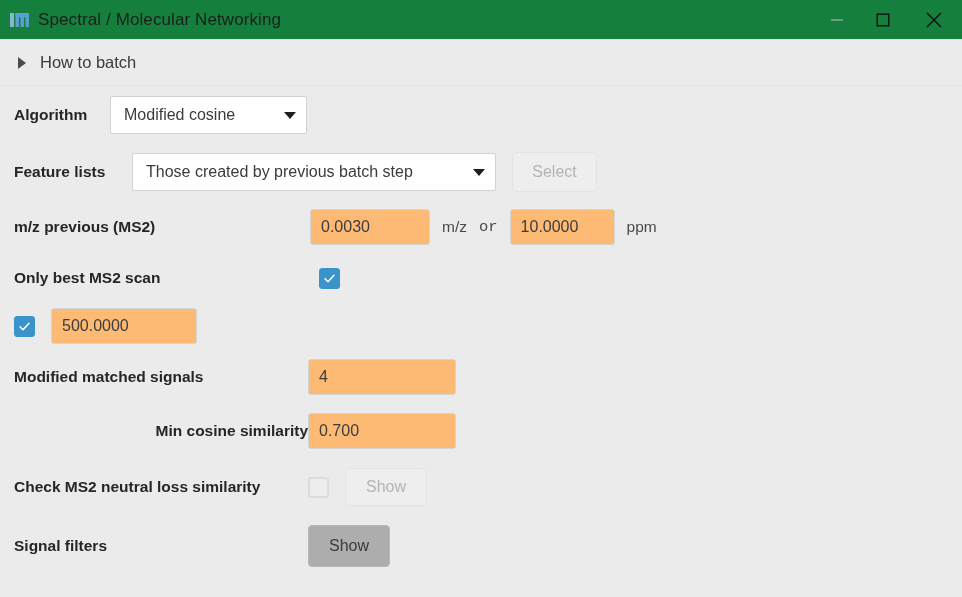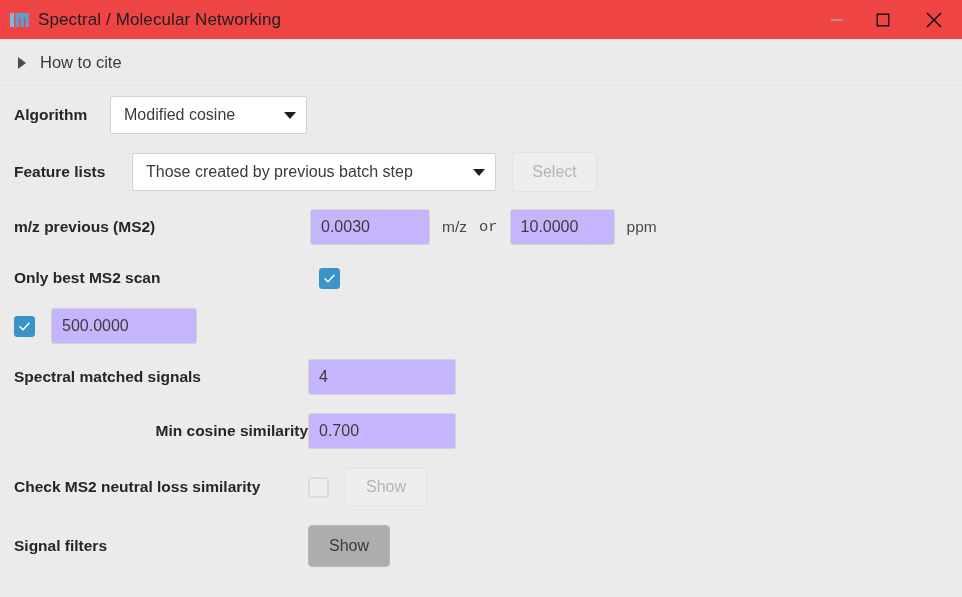--- a/index.html
+++ b/index.html
@@ -14,21 +14,21 @@
     font-family: "Liberation Sans", sans-serif;
     background: #ebebeb;
     color: #2b2b2b;
     -webkit-font-smoothing: antialiased;
   }
 
   
   .titlebar {
     position: relative;
     height: 40px;
-    background: #ef4444;
+    background: #15803d;
     border-bottom: 1px solid #e2e2e2;
     display: flex;
     align-items: center;
   }
 
   .app-icon {
     width: 22px;
     height: 22px;
     margin-left: 9px;
     margin-right: 7px;
@@ -167,21 +167,21 @@
     border-color: #b7b7b7;
     color: #3a3a3a;
   }
 
   .btn.select { width: 85px; }
   .btn.show-disabled { width: 82px; height: 38px; }
   .btn.show-enabled  { width: 82px; height: 42px; }
 
   .field {
     height: 36px;
-    background: #c4b5fd;
+    background: #fdba74;
     border: 1px solid #d4d4d4;
     border-radius: 3px;
     display: flex;
     align-items: center;
     padding: 0 10px;
     font-size: 16px;
     color: #3c3c3c;
     cursor: text;
   }
   .field.mz    { width: 120px; }
@@ -250,21 +250,21 @@
         <line x1="3" y1="3" x2="17" y2="17" stroke-width="1.4"></line>
         <line x1="17" y1="3" x2="3" y2="17" stroke-width="1.4"></line>
       </svg>
     </div>
 
   </div>
 </div>
 
 <div class="cite-bar">
   <span class="cite-arrow"></span>
-  <span class="cite-label">How to cite</span>
+  <span class="cite-label">How to batch</span>
 </div>
 
 <div class="form">
 
   <div class="row tall" style="height:58px;">
     <span class="lbl" style="width:96px;">Algorithm</span>
 
     <div class="combo algorithm">
       <span class="txt">Modified cosine</span>
       <span class="caret"></span>
@@ -319,21 +319,21 @@
         <polyline points="2,6.8 5,9.8 11,3.3" fill="none" stroke="#ffffff" stroke-width="1.5" stroke-linecap="round" stroke-linejoin="round"></polyline>
       </svg>
     </div>
 
     <div class="field delta" style="margin-left:16px;">
       <span>500.0000</span>
     </div>
   </div>
 
   <div class="row" style="height:54px;">
-    <span class="lbl" style="width:294px;">Spectral matched signals</span>
+    <span class="lbl" style="width:294px;">Modified matched signals</span>
 
     <div class="field num">
       <span>4</span>
     </div>
   </div>
 
   <div class="row" style="height:54px;">
     <span class="lbl" style="width:294px;text-align:right;">Min cosine similarity</span>
 
     <div class="field num">

